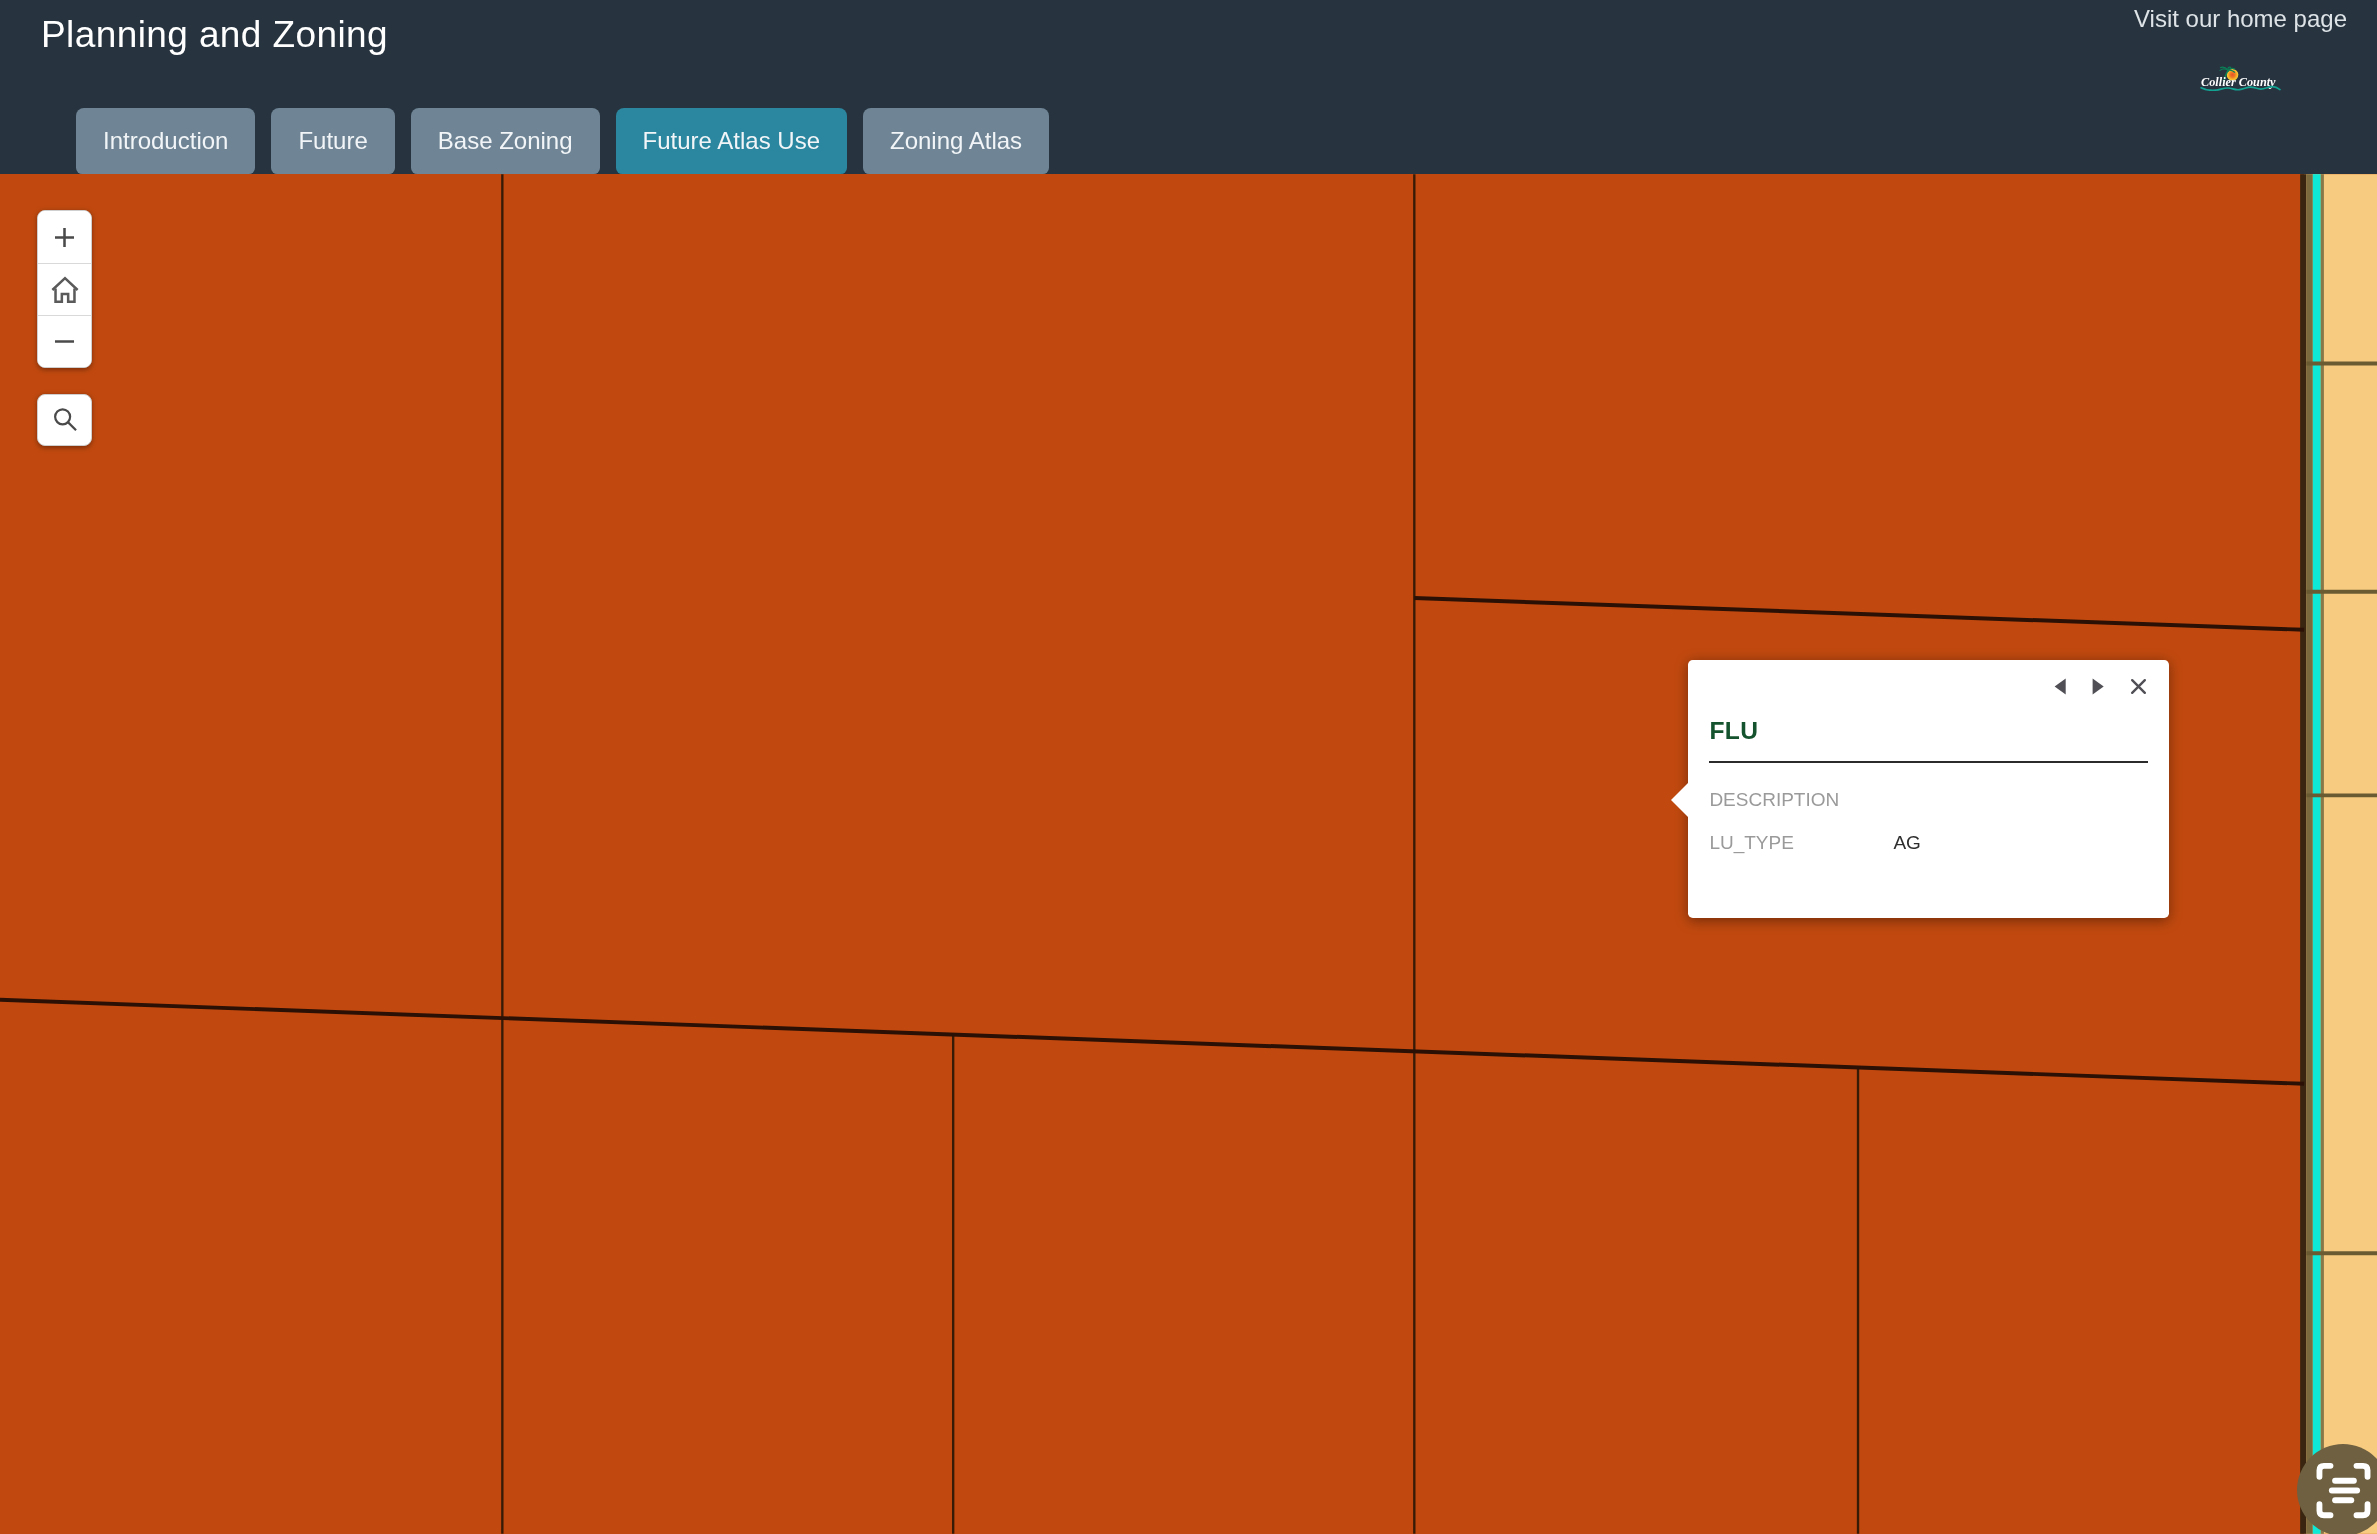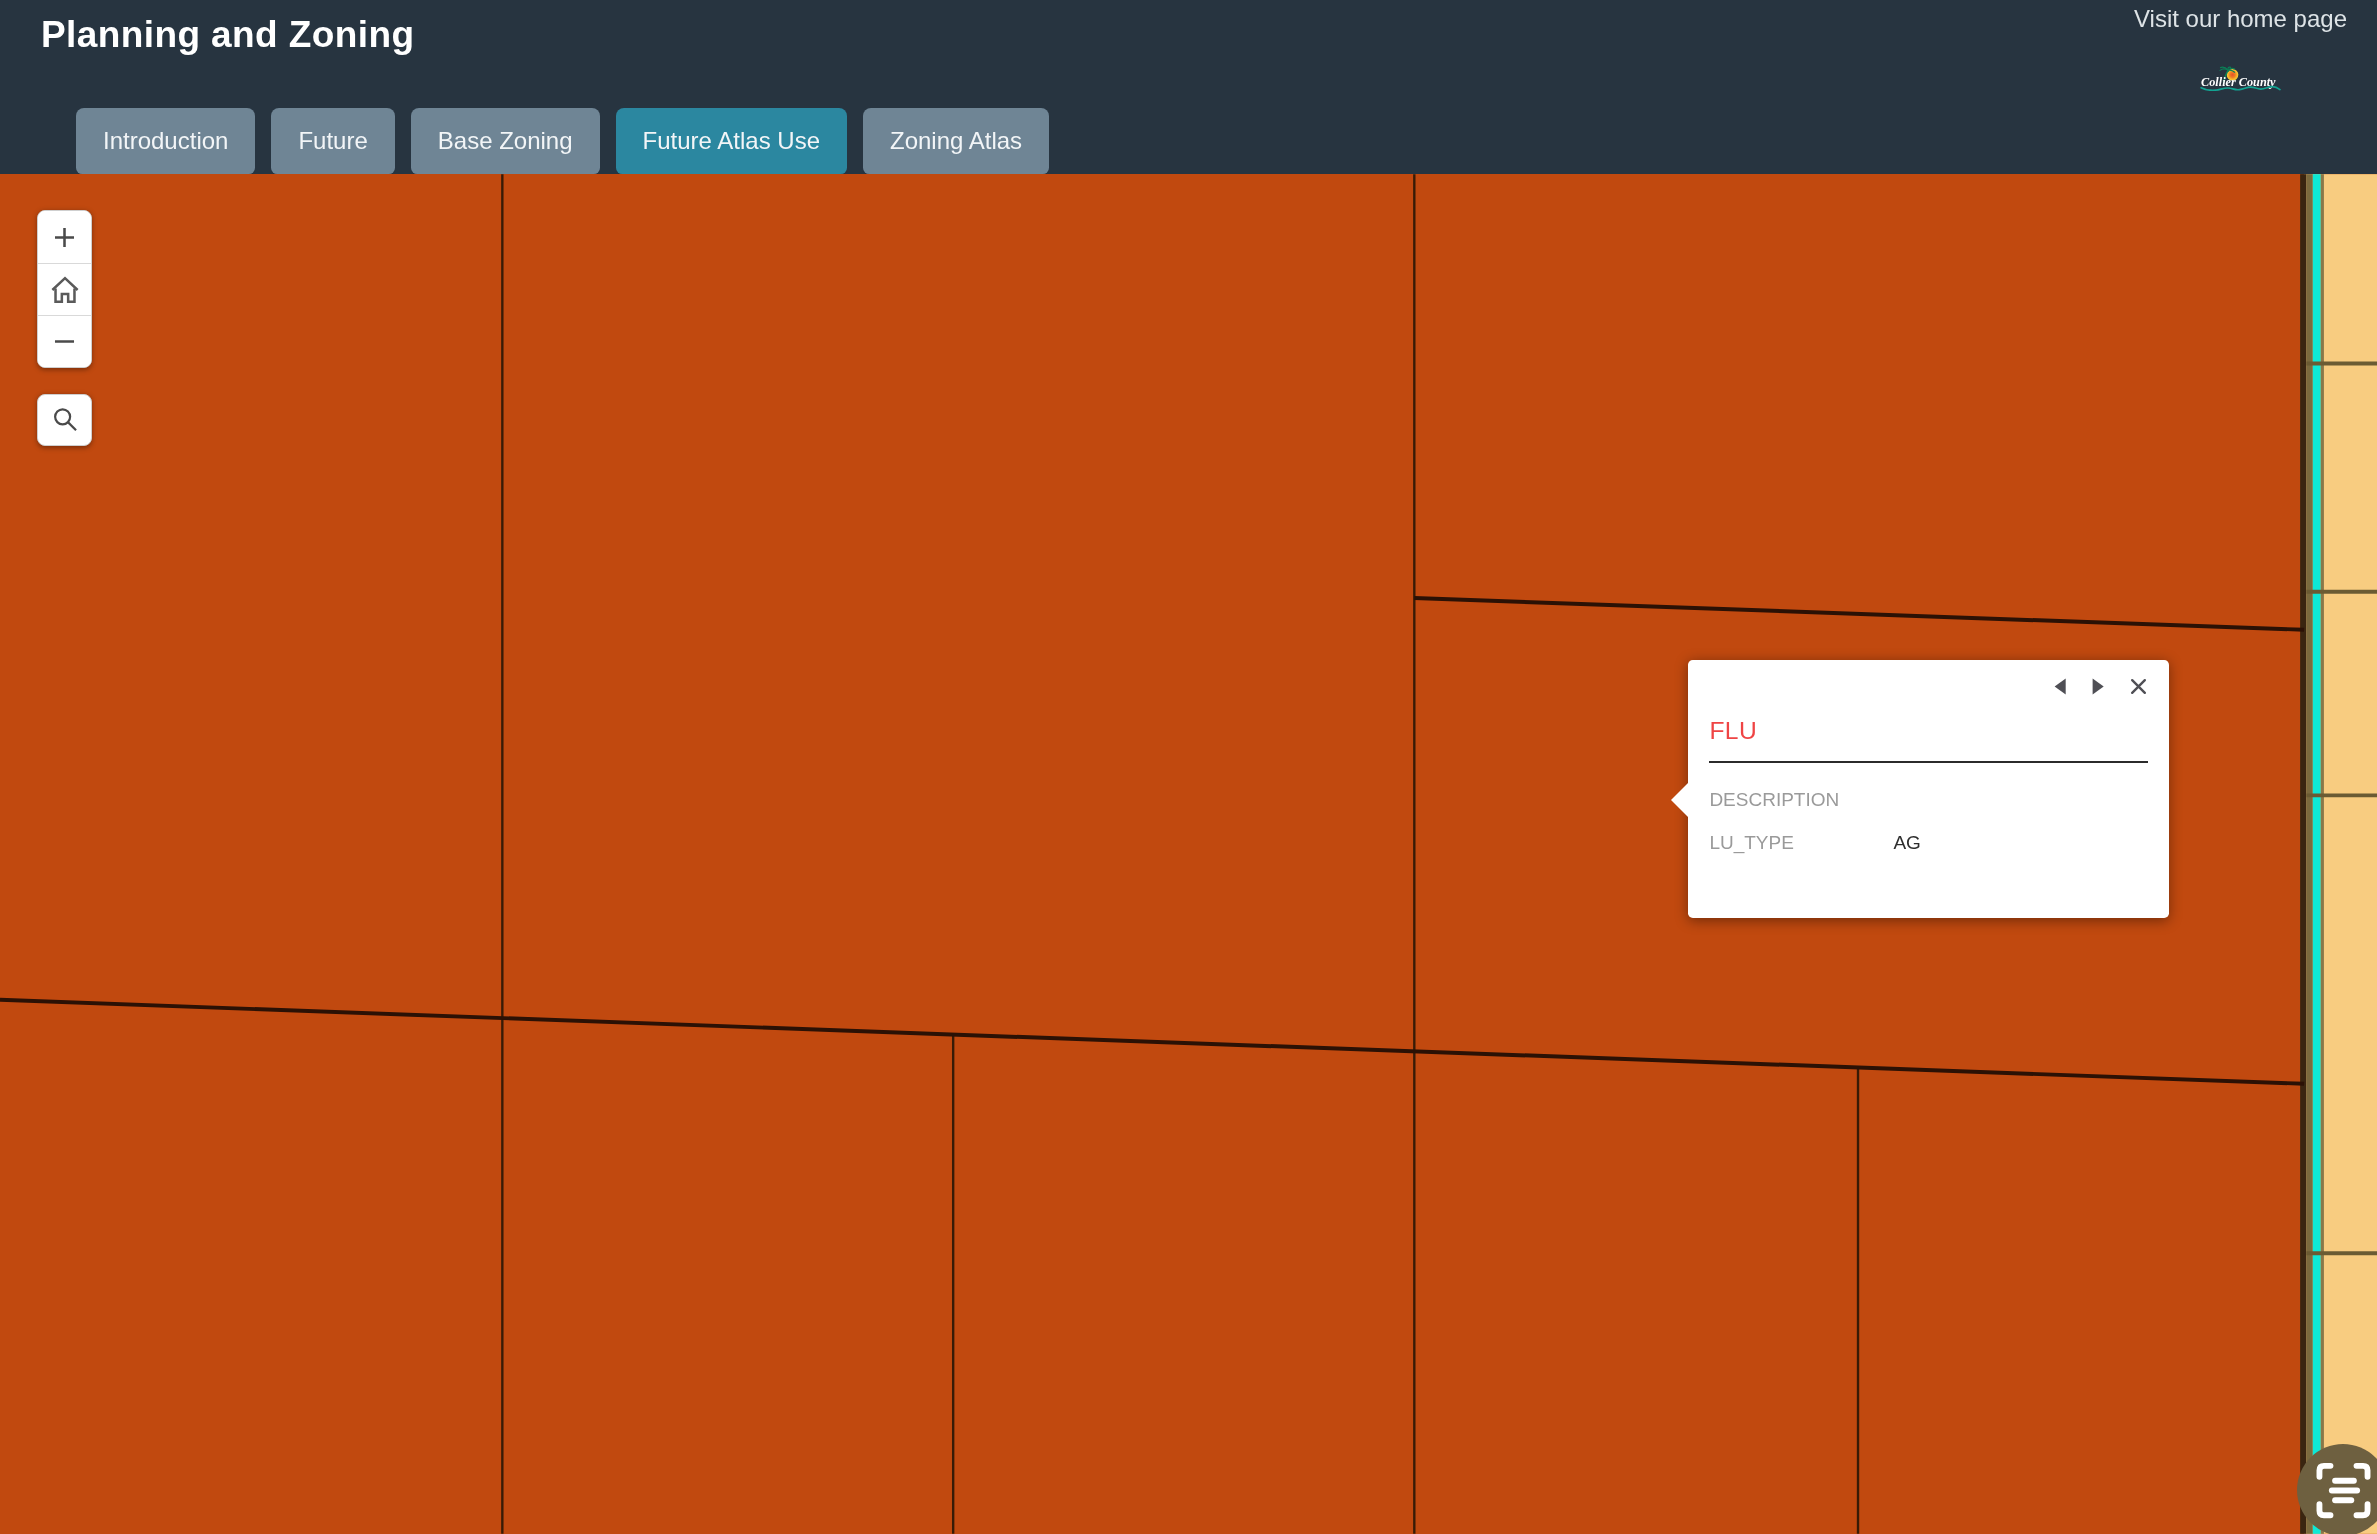--- a/index.html
+++ b/index.html
@@ -1,21 +1,21 @@
 <!DOCTYPE html>
 <html style="font-size:12.7px"><head>
 <meta charset="utf-8">
 <style>
   * { margin:0; padding:0; box-sizing:border-box; }
   html,body { width:2377px; height:1534px; overflow:hidden; font-family:"Liberation Sans", sans-serif; }
   #app { position:relative; width:2377px; height:1534px; background:#c1490f; }
 
   
   .header { position:absolute; top:0; left:0; width:2377px; height:174px; background:#273440; z-index:30; }
-  .page-title { position:absolute; left:41px; top:14.3px; color:#ffffff; font-size:37px; font-weight:bold; letter-spacing:0.4px; }
+  .page-title { position:absolute; left:41px; top:14.3px; color:#ffffff; font-size:37px; font-weight:normal; letter-spacing:0.4px; }
   .header-right { position:absolute; right:0; top:5px; height:86px; display:flex; align-items:center; gap:33px;flex-direction:column; }
   .home-link { color:#dde3e6; font-size:24px; cursor:pointer; }
   .logo { width:273px; height:86px; display:block; }
 
   
   .tabs { position:absolute; left:37px; bottom:0; display:flex; gap:16px;padding-left:39px; }
   .tab { height:66px; line-height:66px; padding:0 27px; background:#6f8595; color:#f2f5f7; font-size:24px;
          border-radius:8px 8px 6.3px 6.3px; cursor:pointer; white-space:nowrap; }
   .tab.active { background:#2b87a0; }
 
@@ -38,21 +38,21 @@
             cursor:pointer; z-index:25; }
   .legend-label { color:#4b4b4b; font-size:24px; font-weight:600; letter-spacing:1.2px; }
 
   
   .popup { position:absolute; left:1688px; top:486px; width:481px; height:258px; background:#ffffff; border-radius:4.8px;
            box-shadow:0 2.4px 12.7px rgba(0,0,0,0.4); z-index:22; }
   .popup-arrow { position:absolute; left:-16.6px; top:123px; width:0; height:0;
                  border-top:17.4px solid transparent; border-bottom:17.4px solid transparent; border-right:17.4px solid #ffffff; }
   .popup-nav { position:absolute; top:17.4px; right:20.6px; display:flex; align-items:center; gap:24px; }
   .popup-nav .nav-btn { cursor:pointer; display:flex; align-items:center; justify-content:center; }
-  .popup-title { margin:57px 21.4px 0; color:#ef4444; font-size:24.6px; font-weight:normal; letter-spacing:0.4px; }
+  .popup-title { margin:57px 21.4px 0; color:#14532d; font-size:24.6px; font-weight:bold; letter-spacing:0.4px; }
   .popup-rule { margin:16px 21.4px 20.6px; border-top:2.4px solid #2b2b2b; }
   .popup-row { display:flex; padding:0 21.4px; font-size:19px; line-height:32px;gap:8px; }
   .popup-row + .popup-row { margin-top:11px;align-items:flex-end; }
   .field-label { width:176px; flex:none; color:#9a9a9a; }
   .field-value { width:238px; color:#2e2e2e; }
 
   
   .scan-btn { position:absolute; left:2297px; top:1270px; width:92px; height:92px; border-radius:50%;
               background:#6e6040; display:flex; align-items:center; justify-content:center; cursor:pointer; z-index:24; }
 </style>

